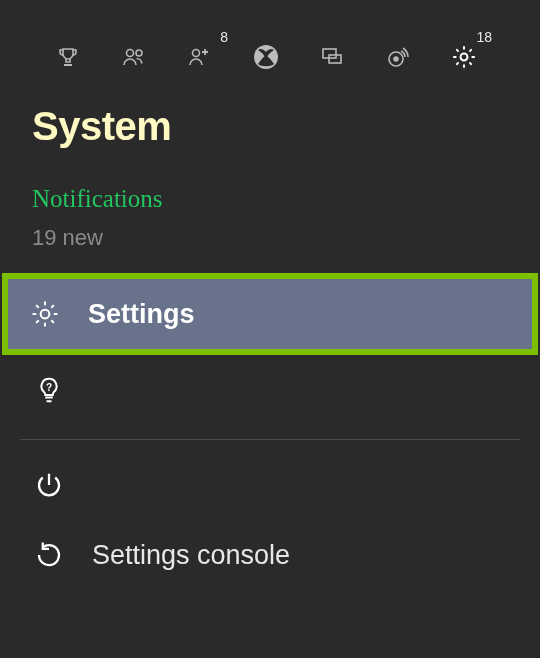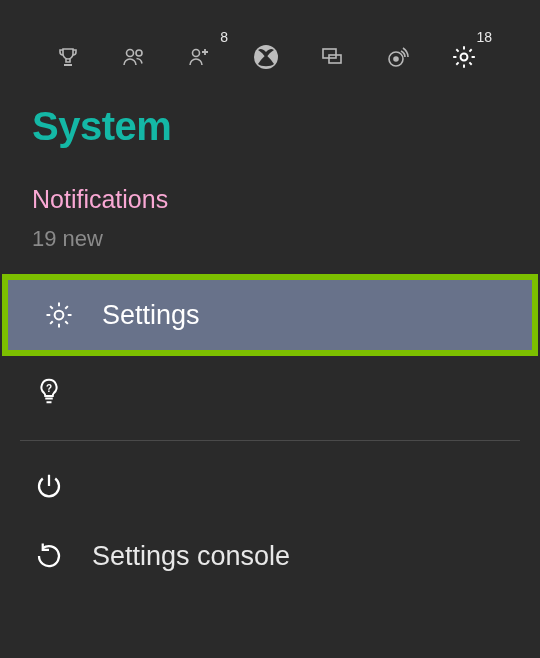--- a/index.html
+++ b/index.html
@@ -35,30 +35,30 @@
     top: -14px;
     right: -14px;
     font-size: 14px;
     color: #e8e8e8;
   }
 
   
   .heading {
     font-size: 40px;
     font-weight: 700;
-    color: #14b8a6;
+    color: #fef9c3;
     padding: 24px 0 0 32px;
     letter-spacing: -0.5px;
   }
 
   
   .notif {
     padding: 36px 0 0 32px;
   }
-  .notif-title { font-size: 25px; color: #f9a8d4; font-weight: 400; }
+  .notif-title { font-size: 25px; color: #22c55e; font-weight: 400; font-family: Liberation Serif, serif; }
   .notif-sub   { font-size: 22px; color: #8a8a8a; margin-top: 12px; }
 
   
   .menu {
     margin-top: 22px;
   }
   .menu-item {
     display: flex;
     align-items: center;
     gap: 26px;
@@ -77,21 +77,21 @@
     color: #fff;
   }
   .menu-item.selected {
     background: #68728a;
     color: #fff;
   }
   .highlight-wrap {
     border: 6px solid #7cbf00;
     margin: 0 2px;
   }
-  .highlight-wrap .menu-item { padding-left: 34px; }
+  .highlight-wrap .menu-item { padding-left: 20px; font-weight: bold; }
 
   .divider {
     height: 1px;
     background: #4a4a4a;
     margin: 14px 20px 10px 20px;
   }
 
   svg { display: block; }
 </style>
 </head>

